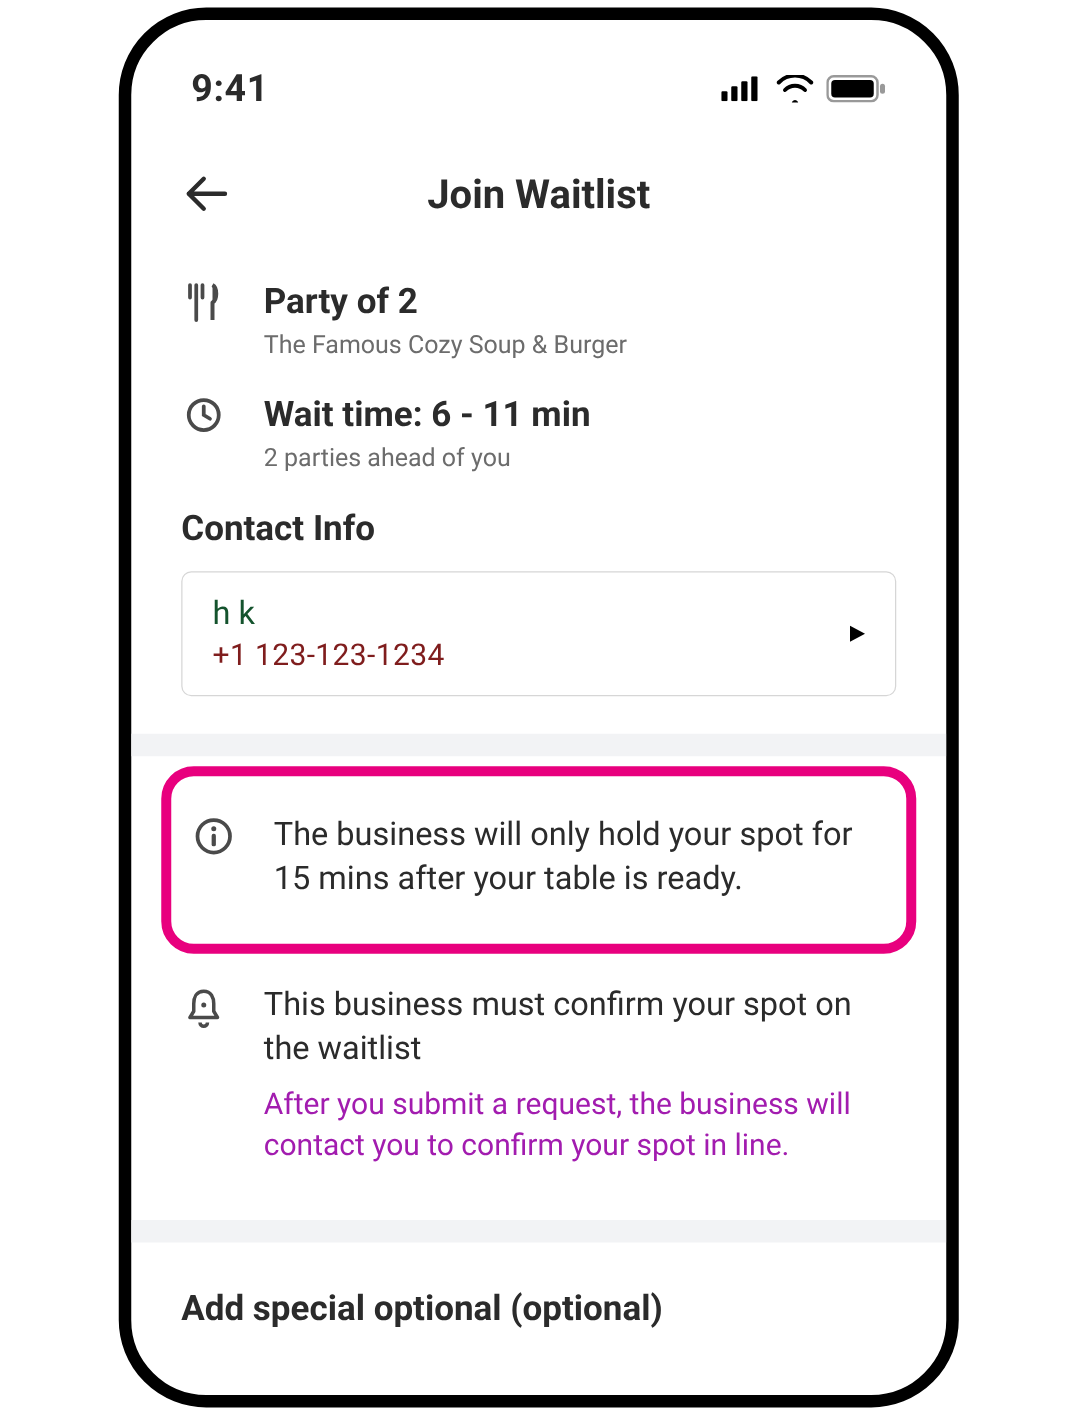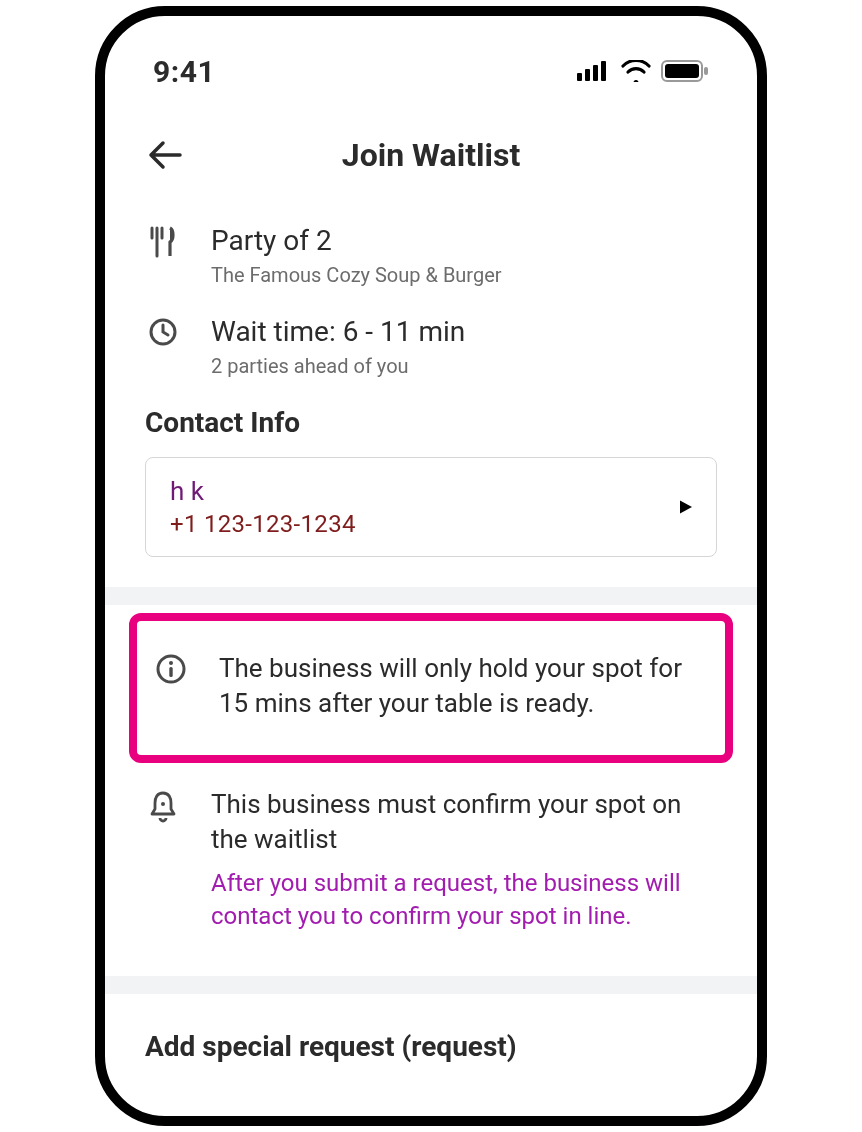--- a/index.html
+++ b/index.html
@@ -68,21 +68,21 @@
   .info-icon {
     width: 36px;
     display: flex;
     justify-content: center;
     padding-top: 2px;
     color: #5a5a5a;
   }
   .info-text { flex: 1; }
   .info-primary {
     font-size: 28px;
-    font-weight: 400;
+    font-weight: 700;
     color: #2b2b2b;
     margin-bottom: 6px;
   }
   .info-secondary {
     font-size: 20px;
     color: #6c6c6c;
   }
 
   .section-heading {
     font-size: 28px;
@@ -95,21 +95,21 @@
     border-radius: 8px;
     padding: 18px 24px;
     display: flex;
     align-items: center;
     justify-content: space-between;
     cursor: pointer;
   }
   .contact-details { }
   .contact-name {
     font-size: 26px;
-    color: #701a75;
+    color: #14532d;
     margin-bottom: 4px;
   }
   .contact-phone {
     font-size: 24px;
     color: #7f1d1d;
     letter-spacing: 0.3px;
   }
   .contact-caret {
     width: 0; height: 0;
     border-top: 8px solid transparent;
@@ -143,21 +143,21 @@
     margin-bottom: 10px;
   }
   .notice-secondary {
     font-size: 24px;
     color: #a21caf;
     line-height: 1.35;
   }
 
   .highlight {
     border: 8px solid #e8007e;
-    border-radius: 12px;
+    border-radius: 26px;
     margin: 8px -16px 4px -16px;
     padding: 10px 16px 10px 16px;
   }
 
   .special-heading {
     font-size: 28px;
     font-weight: 700;
     margin-top: 36px;
   }
 </style>
@@ -261,16 +261,16 @@
         </svg>
       </div>
       <div class="notice-body">
         <div class="notice-primary">This business must confirm your spot on the waitlist</div>
         <div class="notice-secondary">After you submit a request, the business will contact you to confirm your spot in line.</div>
       </div>
     </div>
 
     <div class="divider-band"></div>
 
-    <div class="special-heading">Add special request (request)</div>
+    <div class="special-heading">Add special optional (optional)</div>
 
   </div>
 </div>
 
 </body></html>

